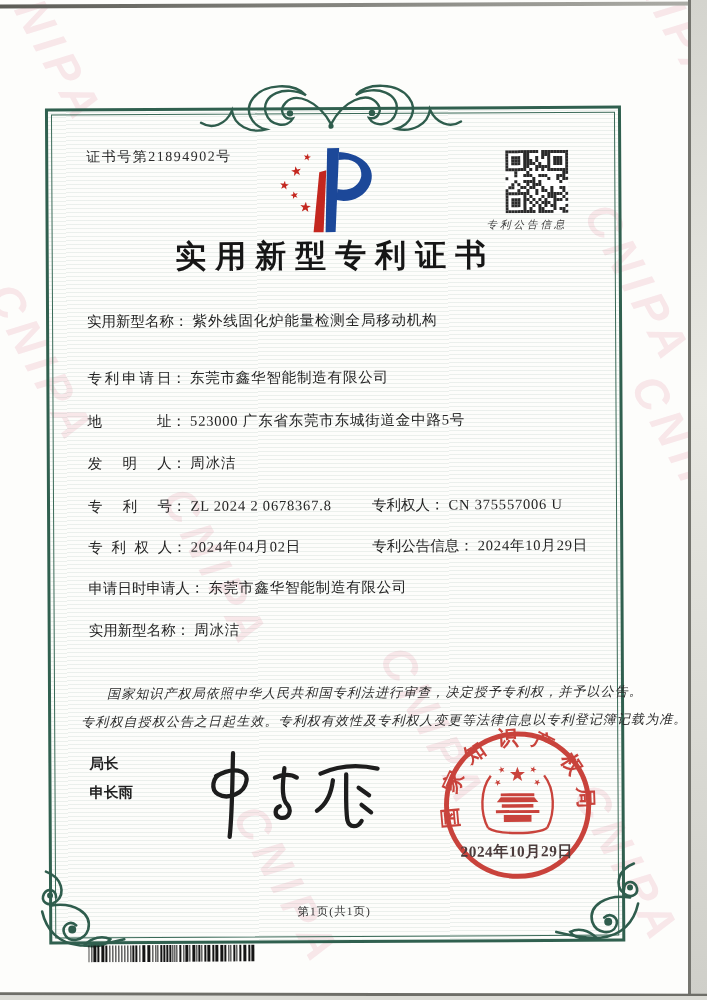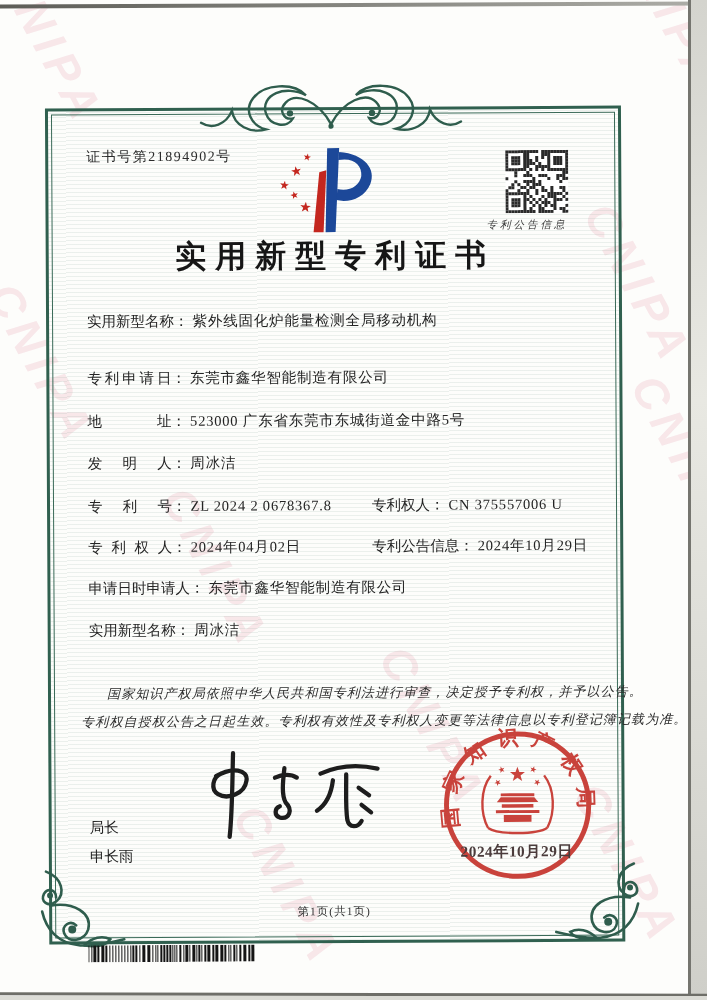--- a/index.html
+++ b/index.html
@@ -36,21 +36,21 @@
     font-weight:700;letter-spacing:9px;text-indent:9px;color:#161616;}
   .row{position:absolute;left:88px;right:60px;font-size:14.5px;color:#242424;white-space:nowrap;}
   .lab{display:inline-block;vertical-align:bottom;}
   .j{width:84px;text-align:justify;text-align-last:justify;}
   .colon{display:inline-block;margin-right:4px;}
   .val{letter-spacing:0.8px;}
   .rcol{position:absolute;left:284px;top:0;}
   .legal{position:absolute;left:80px;width:540px;font-size:13px;font-style:italic;
     letter-spacing:1.1px;color:#2e2e2e;white-space:nowrap;}
   .indent{text-indent:26px;}
-  .director{position:absolute;left:88px;top:812px;font-size:14.5px;color:#222;line-height:29px;}
+  .director{position:absolute;left:88px;top:748px;font-size:14.5px;color:#222;line-height:29px;font-weight:bold;}
   .footer{position:absolute;left:47px;top:904px;width:570px;text-align:center;font-size:11.5px;
     letter-spacing:1px;color:#333;}
 
   .qr-caption{position:absolute;left:488px;top:219px;width:100px;text-align:left;font-size:10.5px;
     letter-spacing:3px;color:#3a3a3a;font-style:italic;}
   #qr{position:absolute;left:507px;top:151px;width:63px;height:63px;}
   #barcode{position:absolute;left:86px;top:944px;width:170px;height:17px;}
 </style>
 </head>
 <body>

